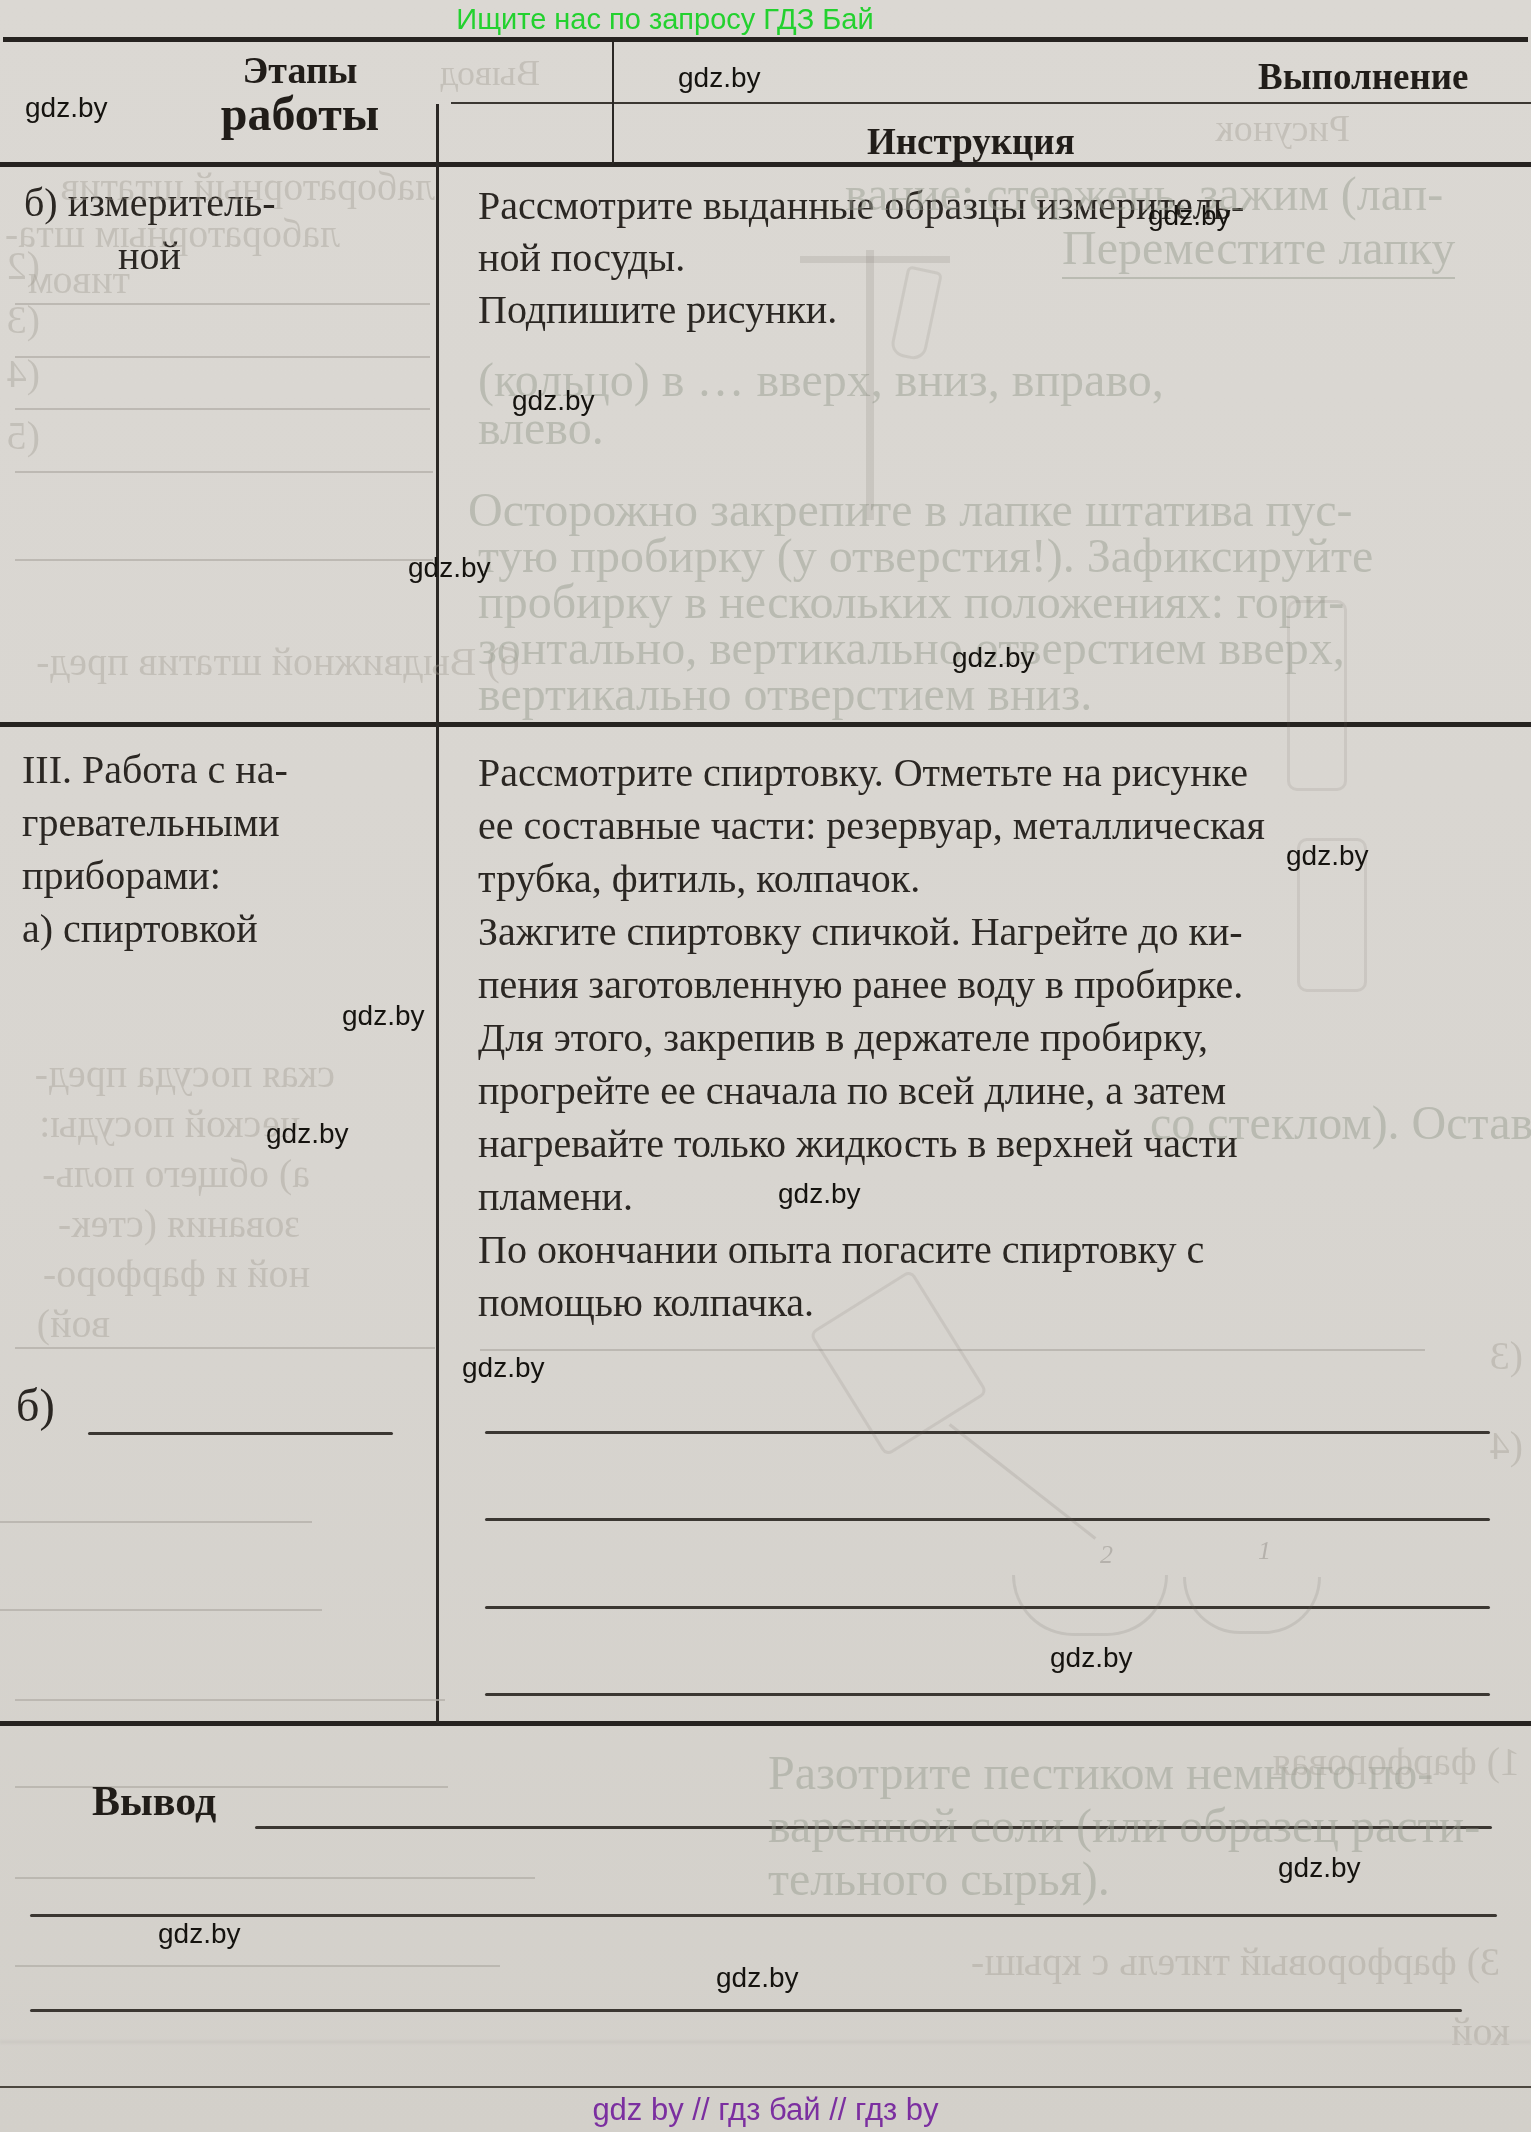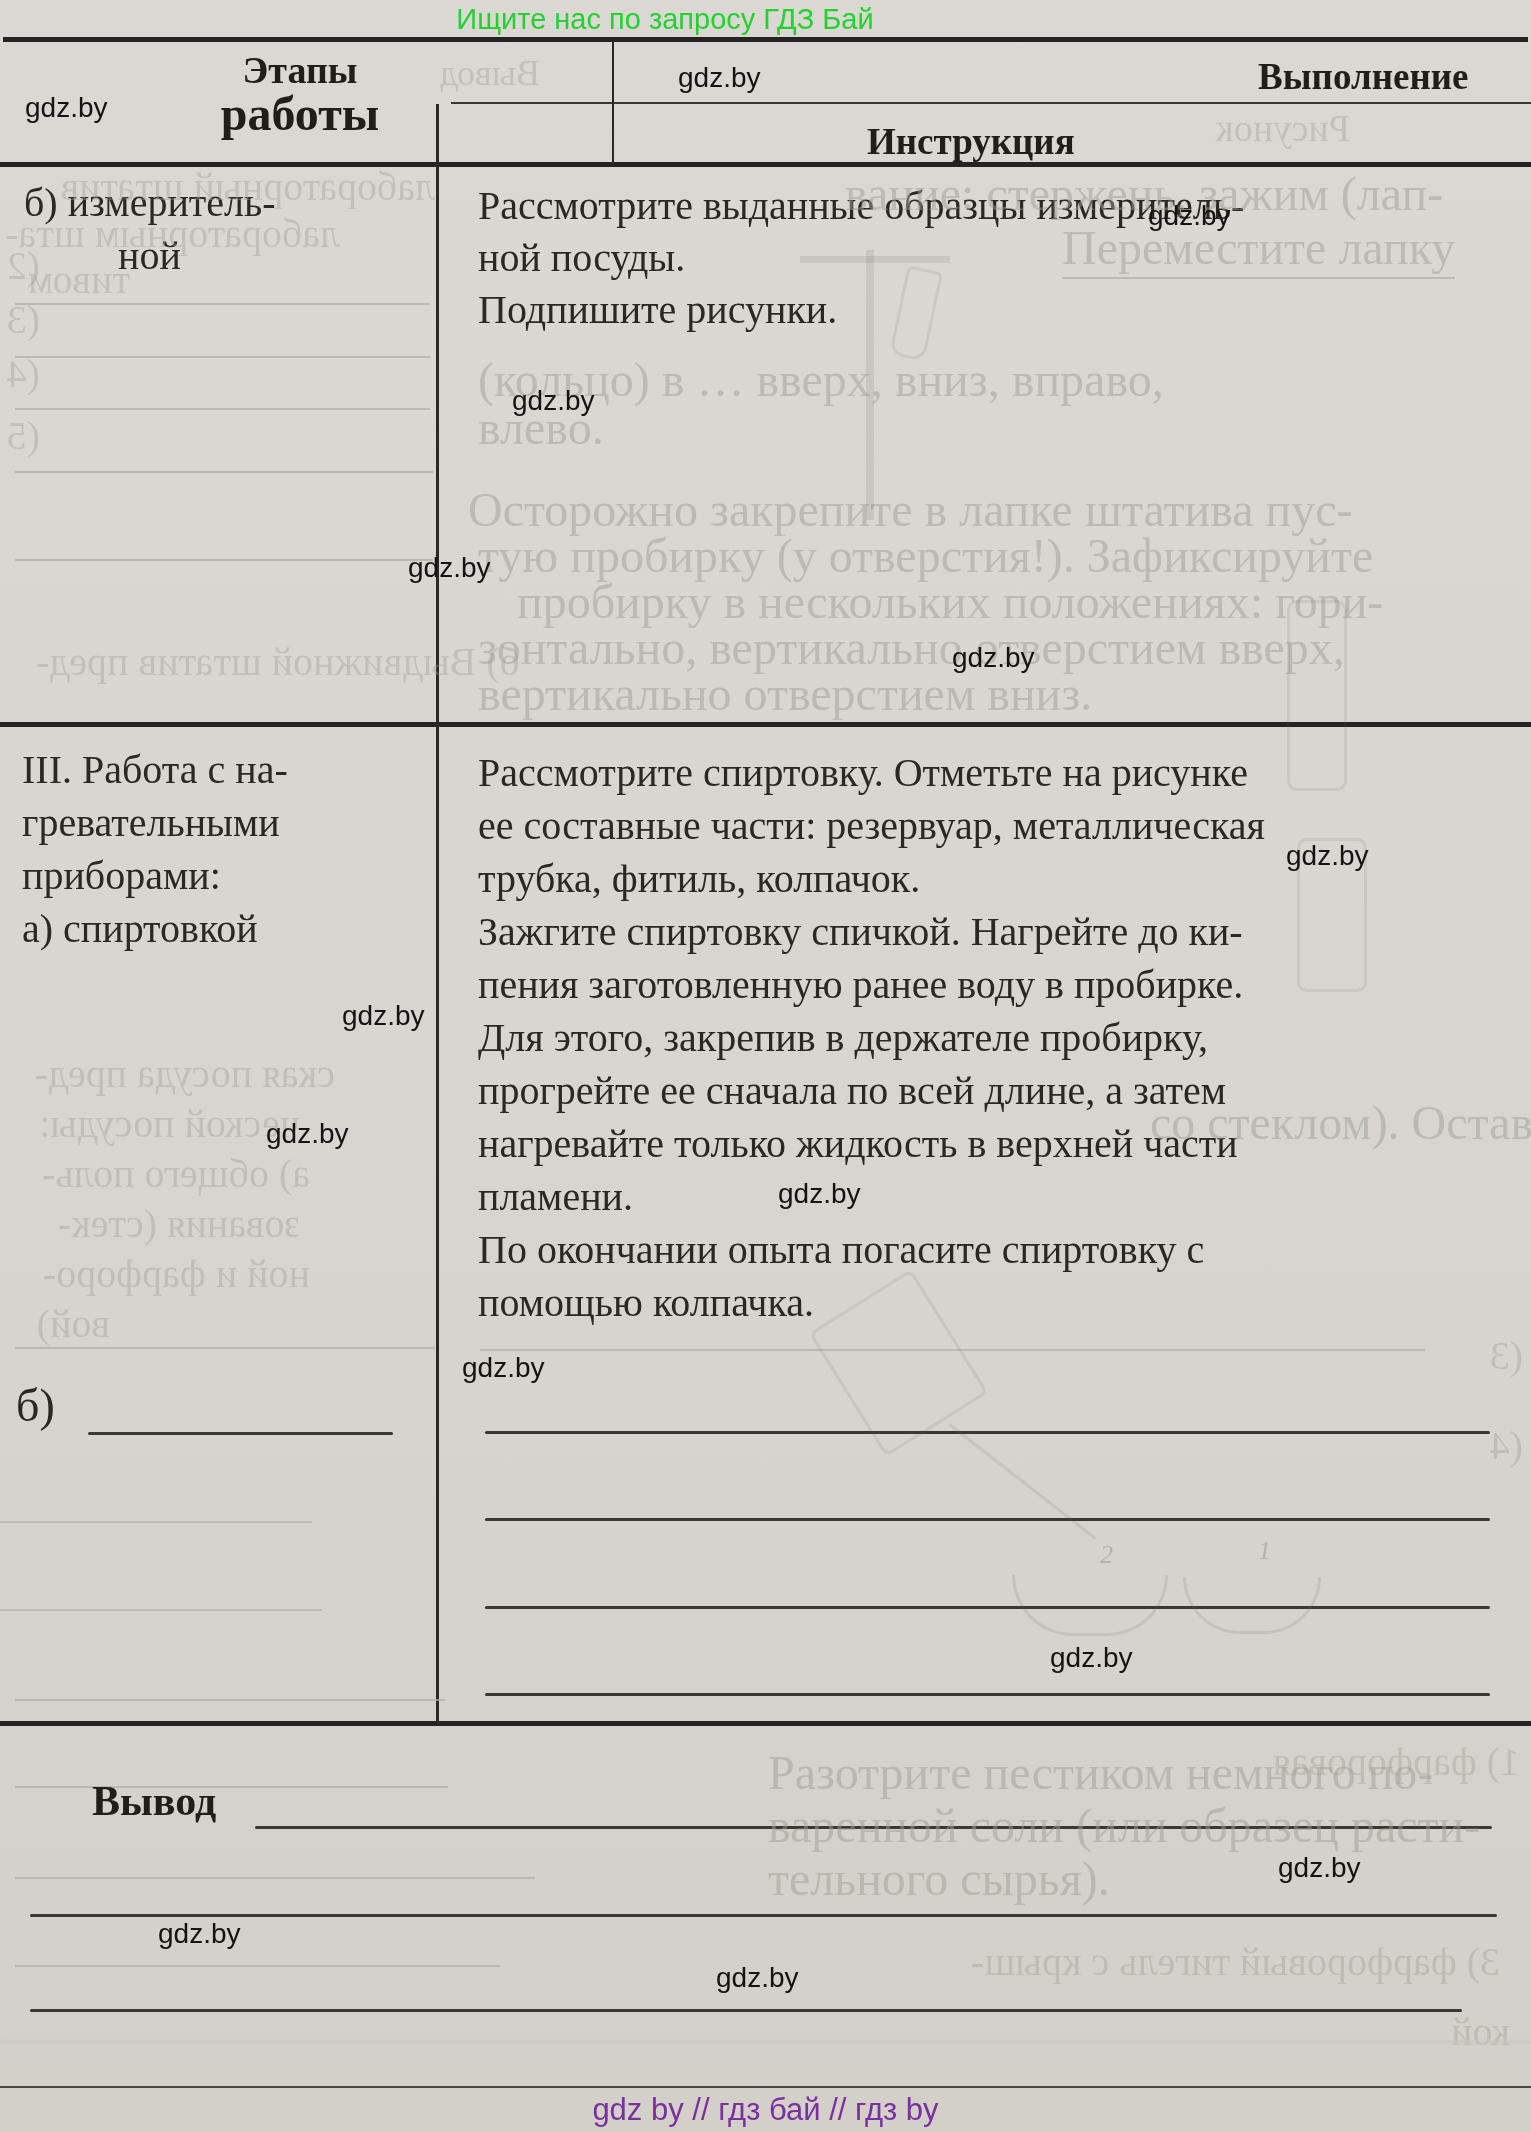--- a/index.html
+++ b/index.html
@@ -84,21 +84,21 @@
   <div class="mirror" style="left:0;top:350px;width:40px;">(4</div>
   <div class="mirror" style="left:0;top:412px;width:40px;">(5</div>
   <div class="mirror" style="left:0;top:638px;width:520px;">б) Выдвижной штатив пред-</div>
 
   <div class="bleed" style="left:845px;top:166px;">вание: стержень, зажим (лап-</div>
   <div class="bleed u" style="left:1062px;top:220px;">Переместите лапку</div>
   <div class="bleed" style="left:478px;top:352px;">(кольцо) в … вверх, вниз, вправо,</div>
   <div class="bleed" style="left:478px;top:400px;">влево.</div>
   <div class="bleed" style="left:468px;top:482px;">Осторожно закрепите в лапке штатива пус-</div>
   <div class="bleed" style="left:478px;top:528px;">тую пробирку (у отверстия!). Зафиксируйте</div>
-  <div class="bleed" style="left:478px;top:574px;margin-left:39px;">пробирку в нескольких положениях: гори-</div>
+  <div class="bleed" style="left:478px;top:574px;">пробирку в нескольких положениях: гори-</div>
   <div class="bleed" style="left:478px;top:620px;">зонтально, вертикально отверстием вверх,</div>
   <div class="bleed" style="left:478px;top:666px;">вертикально отверстием вниз.</div>
 
   <div class="skline" style="left:866px;top:250px;width:8px;height:270px;"></div>
   <div class="skline" style="left:800px;top:256px;width:150px;height:7px;"></div>
   <div class="skbox" style="left:898px;top:268px;width:30px;height:85px;border-radius:6px 6px 14px 14px;transform:rotate(12deg);"></div>
 
   <div class="txt stage" style="left:22px;top:747px;">III. Работа с на-</div>
   <div class="txt stage" style="left:22px;top:800px;">гревательными</div>
   <div class="txt stage" style="left:22px;top:853px;">приборами:</div>

